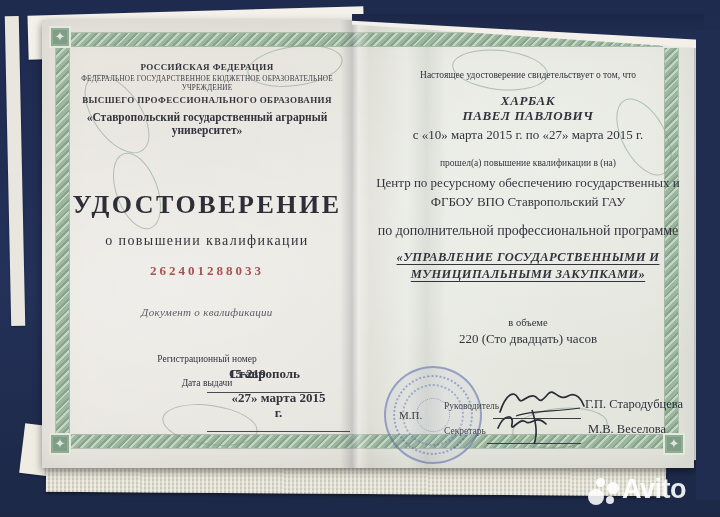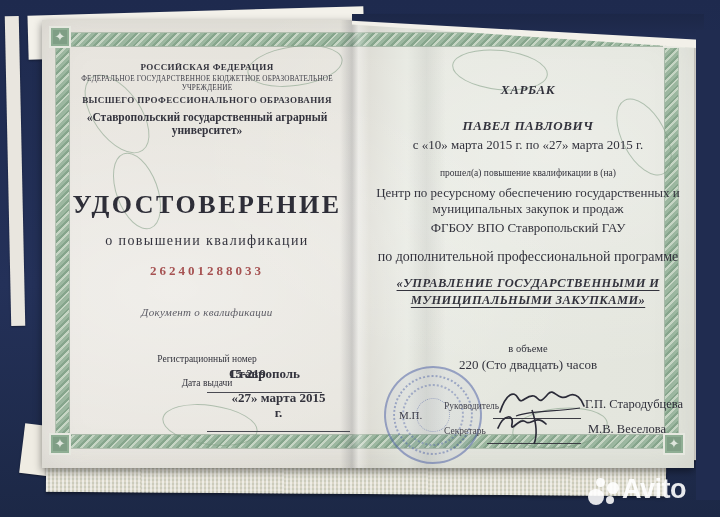--- a/index.html
+++ b/index.html
@@ -71,21 +71,21 @@
   .t-title{font-size:26px;font-weight:bold;letter-spacing:2.5px;margin-top:52px;color:#2e2e38;}
   .t-sub{font-size:14px;letter-spacing:1.4px;margin-top:13px;}
   .t-serial{font-size:13px;font-weight:bold;letter-spacing:3px;margin-top:15px;color:#a65252;}
   .t-kind{font-size:11px;font-style:italic;color:#5b5b64;margin-top:27px;letter-spacing:.3px;}
   .t-lab{font-size:9.5px;margin-top:13px;}
   .t-val{font-size:13px;font-weight:bold;margin-top:2px;}
   .t-val span{display:inline-block;border-bottom:1px solid #4a4a52;padding:0 22px 10px;}
   .mt-reg{margin-top:36px;}
   .t-intro{font-size:9.5px;}
   .t-name{font-size:13px;font-weight:bold;font-style:italic;margin-top:13px;letter-spacing:.6px;}
-  .t-name2{font-size:13px;font-weight:bold;font-style:italic;margin-top:21px;letter-spacing:.6px;}
+  .t-name2{font-size:13px;font-weight:bold;font-style:italic;margin-top:0;letter-spacing:.6px;}
   .t-period{font-size:13px;margin-top:4px;}
   .t-passed{font-size:9.5px;margin-top:15px;}
   .t-center{font-size:13px;margin-top:7px;}
   .t-center2{font-size:13px;margin-top:1px;}
   .t-fgbou{font-size:13px;margin-top:4px;}
   .t-proglab{font-size:14px;margin-top:13px;}
   .t-prog{font-size:12.5px;font-weight:bold;font-style:italic;margin-top:11px;letter-spacing:.4px;
     text-decoration:underline;text-underline-offset:3px;}
   .t-prog2{font-size:12.5px;font-weight:bold;font-style:italic;margin-top:3px;letter-spacing:.4px;
     text-decoration:underline;text-underline-offset:3px;}
@@ -168,26 +168,26 @@
     <div class="t-val">
         <span>Ставрополь</span>
       </div>
     <div class="t-lab">Дата выдачи</div>
     <div class="t-val">
         <span>«27» марта 2015 г.</span>
       </div>
   </div>
 
   <div class="col col-right">
+    <div class="t-intro">Настоящее удостоверение свидетельствует о том, что</div>
     <div class="t-name">ХАРБАК</div>
     <div class="t-name2">ПАВЕЛ ПАВЛОВИЧ</div>
     <div class="t-period">с «10» марта 2015 г. по «27» марта 2015 г.</div>
     <div class="t-passed">прошел(а) повышение квалификации в (на)</div>
     <div class="t-center">Центр по ресурсному обеспечению государственных и</div>
-    <div class="t-center2">муниципальных закупок и продаж</div>
     <div class="t-fgbou">ФГБОУ ВПО Ставропольский ГАУ</div>
     <div class="t-proglab">по дополнительной профессиональной программе</div>
     <div class="t-prog">«УПРАВЛЕНИЕ ГОСУДАРСТВЕННЫМИ И</div>
     <div class="t-prog2">МУНИЦИПАЛЬНЫМИ ЗАКУПКАМИ»</div>
     <div class="t-vol">в объеме</div>
     <div class="t-vol2">220 (Сто двадцать) часов</div>
   </div>
 
   <div class="stamp">
     <div class="ring r1"></div>

